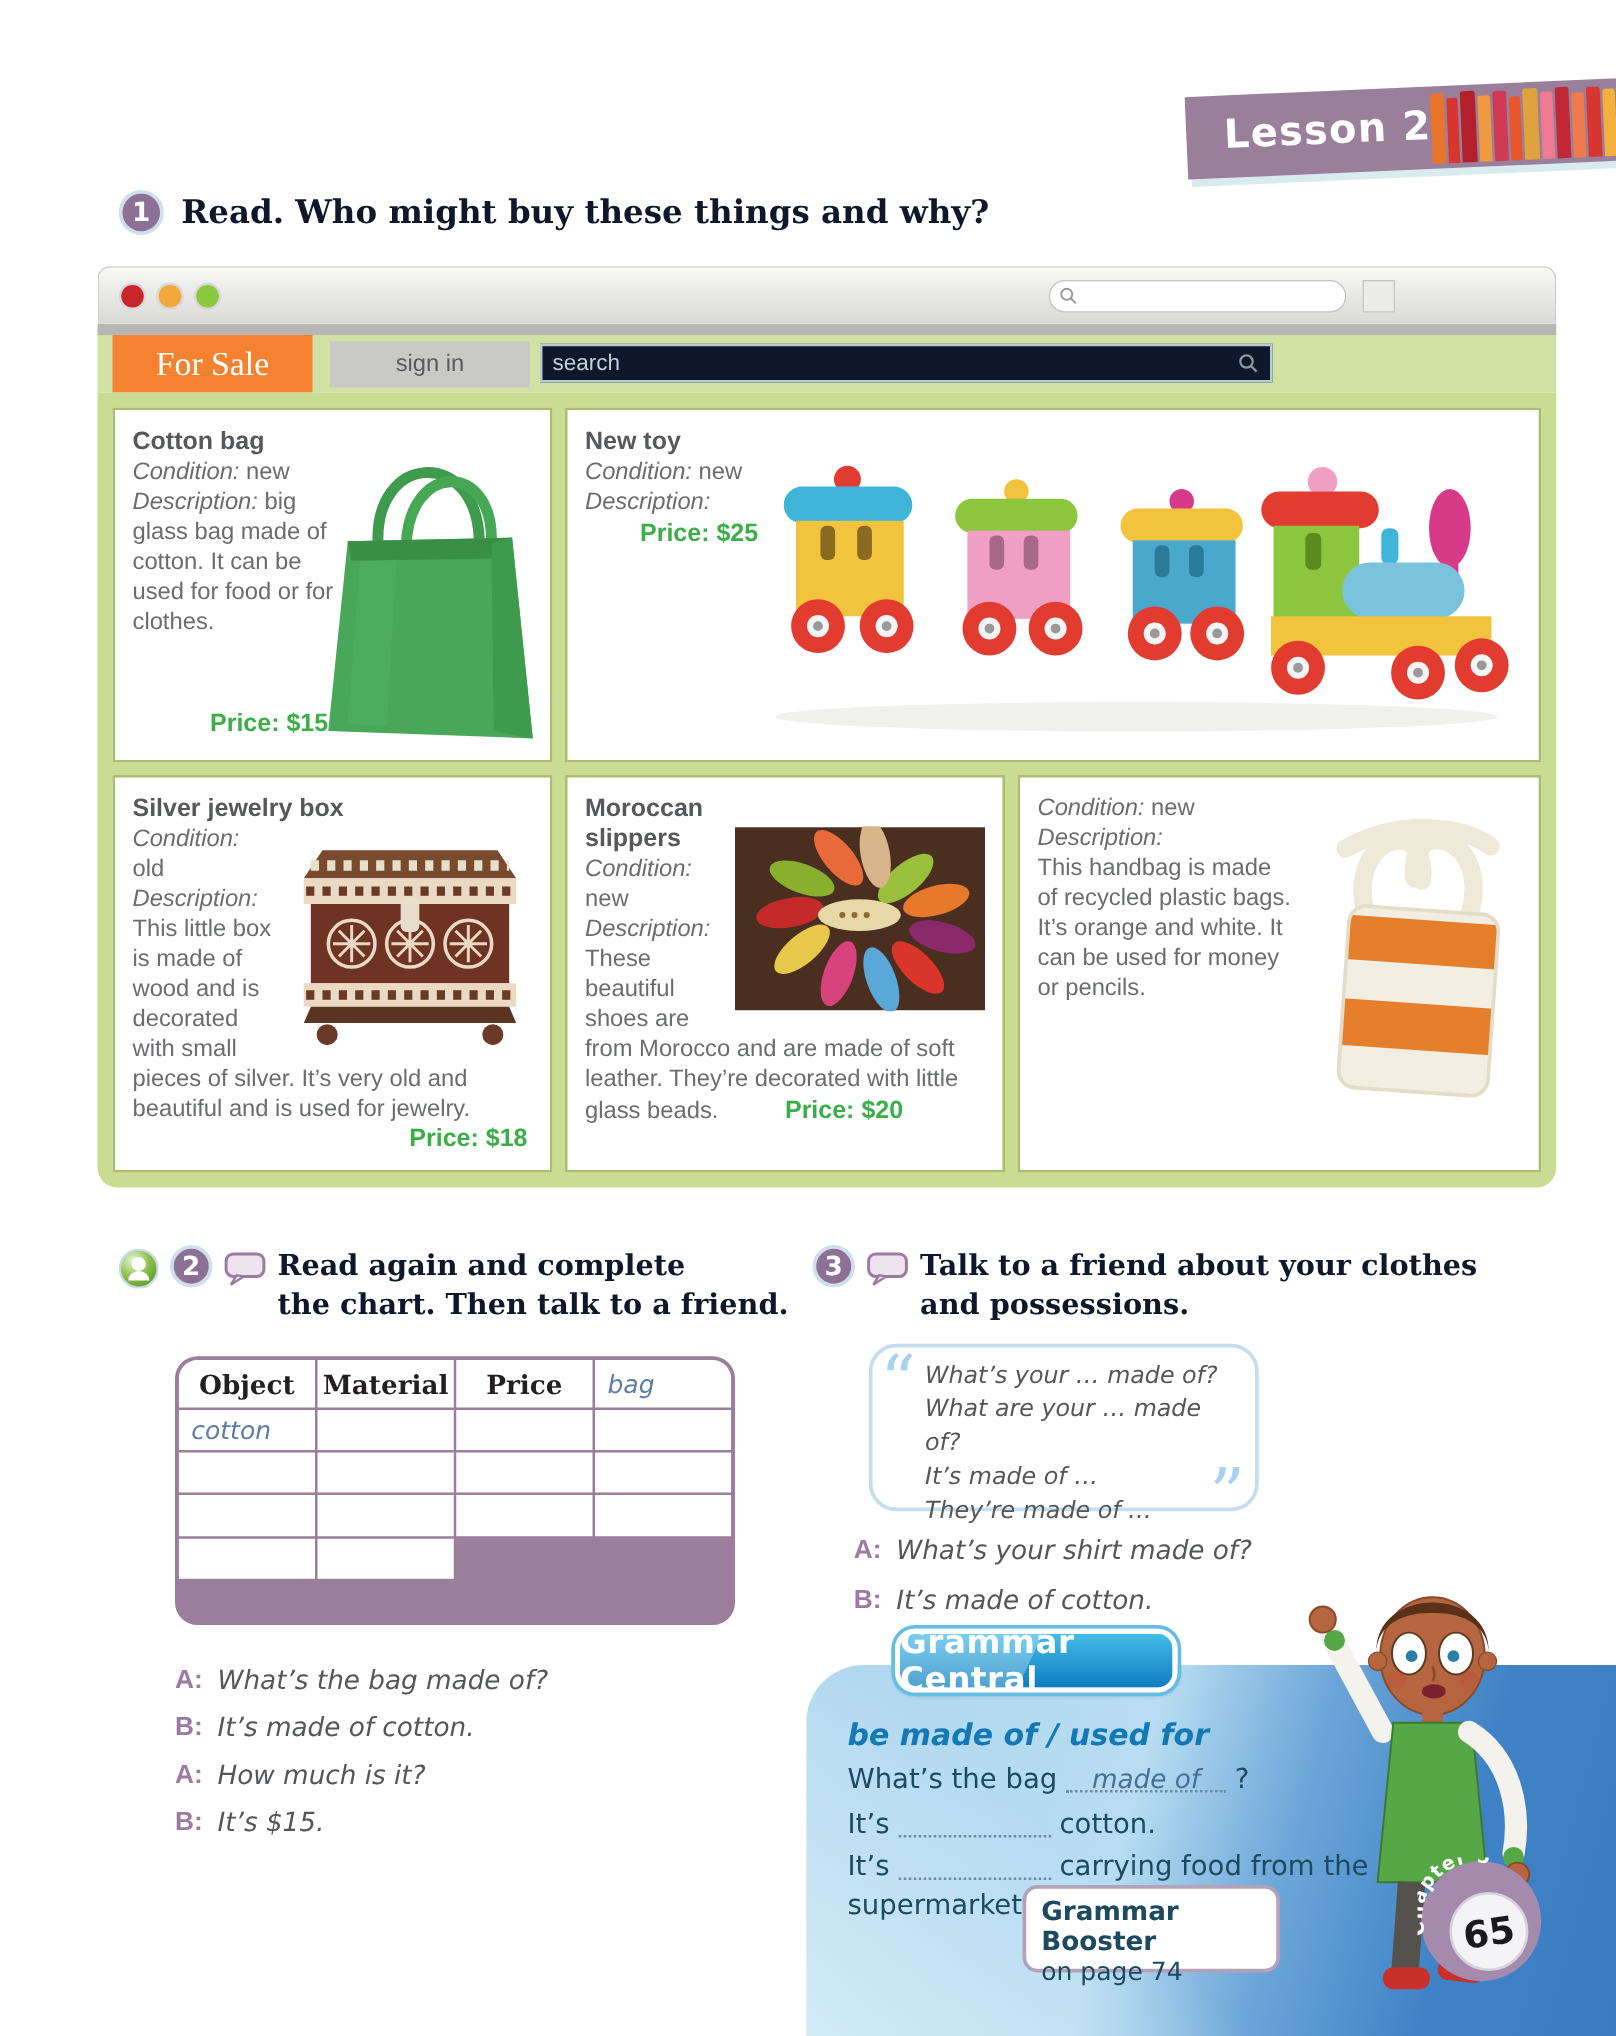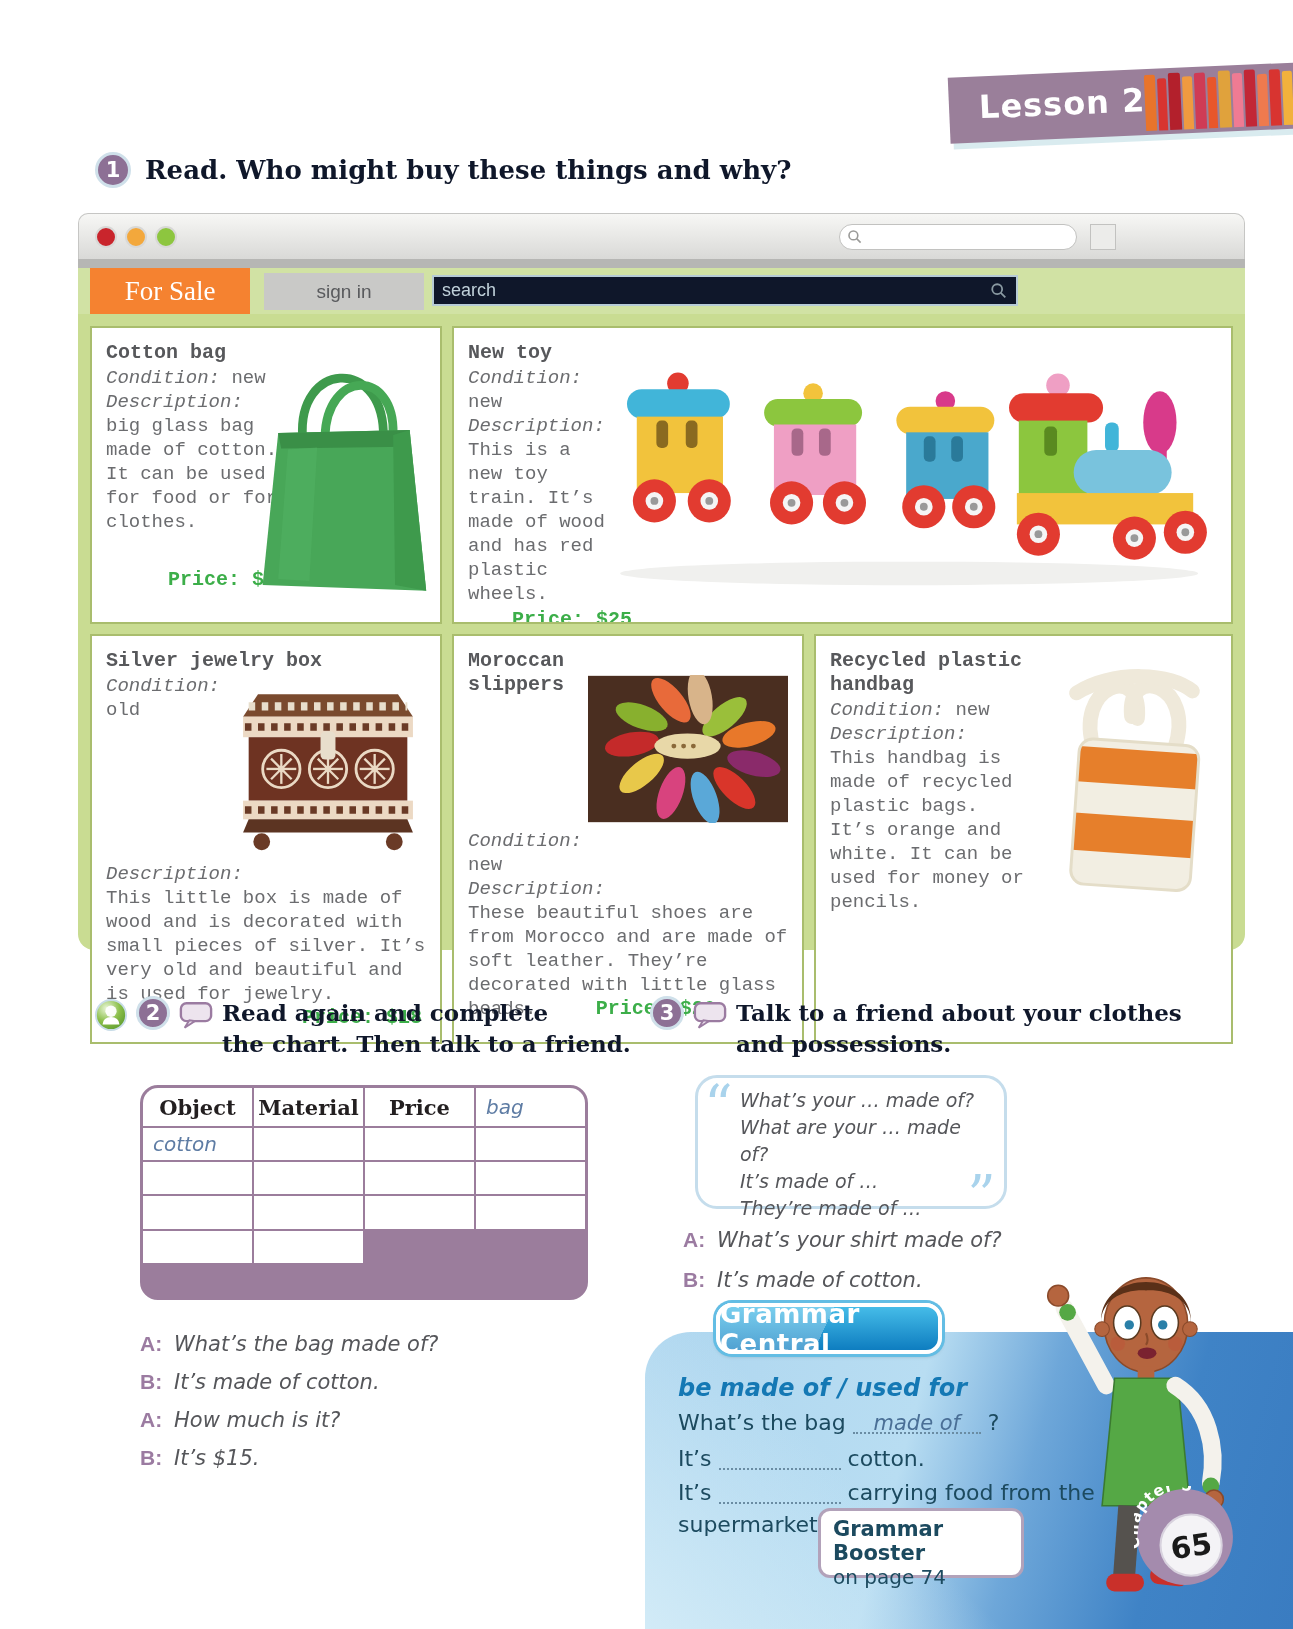--- a/index.html
+++ b/index.html
@@ -43,21 +43,21 @@
     border:2px solid #b6cbd6;box-sizing:border-box;display:flex;align-items:center;}
   .tb-search input{flex:1;border:none;background:transparent;outline:none;font-size:18px;color:#6b7e88;
     padding:0 8px;font-family:"Liberation Sans",sans-serif;}
   .tb-search input::placeholder{color:#c0d1da;}
   .content{position:absolute;top:101px;left:0;right:0;bottom:0;background:#c9dc92;
     border-radius:0 0 16px 16px;padding:12px;box-sizing:border-box;display:flex;flex-direction:column;gap:10px;}
   .crow{display:flex;gap:10px;}
   .row1{height:298px;}
   .row2{flex:1;}
   .card{background:#fff;border:2px solid #a9bd6d;box-sizing:border-box;position:relative;
-    padding:13px 14px;overflow:hidden;font-family:Liberation Mono, monospace;}
+    padding:13px 14px;overflow:hidden;}
   .card .ttl{font-weight:bold;font-size:20px;color:#57585b;line-height:24px;margin-bottom:1px;}
   .card p{margin:0;font-size:19px;line-height:24px;color:#6b6c6f;}
   .lbl{font-style:italic;}
   .price{color:#3cae49;font-weight:bold;font-size:20px;white-space:nowrap;}
   .c-cotton{width:352px;} .c-toy{flex:1;} .c-silver{width:352px;} .c-moroccan{width:352px;} .c-recycled{flex:1;}
   .c-cotton .card-text{width:172px;}
   .c-toy .card-text{width:142px;}
   .c-recycled .card-text{width:205px;}
   .bag-svg{position:absolute;right:6px;top:6px;}
   .train-svg{position:absolute;left:155px;top:24px;right:6px;}
@@ -189,21 +189,21 @@
             <polygon points="40,115 70,113 62,250 30,248" fill="#52b162" opacity="0.6"></polygon>
           </svg>
         </div>
 
         <div class="card c-toy">
           <div class="card-text">
             <div class="ttl">New toy</div>
             <p><span class="lbl">Condition:</span>
                <span>new</span><br>
                <span class="lbl">Description:</span><br>
-               <span>This is a new toy train. It’s made of wood and has red plastic wheels.</span></p>
+               </p>
             <div class="price" style="margin:2px 0 15px 44px;">
               <span>Price:</span> <span>$25</span>
             </div>
           </div>
           <svg class="train-svg" width="610" height="240" viewBox="0 0 610 245">
             <defs>
                 <g id="wheel">
                   <circle r="22" fill="#e23b30"></circle>
                   <circle r="9" fill="#f5f5f5"></circle>
                   <circle r="4" fill="#999"></circle>
@@ -311,21 +311,20 @@
           <div class="ttl">Moroccan slippers</div>
           <p><span class="lbl">Condition:</span><br>
              <span>new</span><br>
              <span class="lbl">Description:</span><br>
              <span>These beautiful shoes are from Morocco and are made of soft leather. They’re decorated with little glass beads.</span>
              <span class="price" style="margin-left:48px;"><span>Price:</span> <span>$20</span></span></p>
         </div>
 
         <div class="card c-recycled">
           <div class="card-text">
-            <div class="ttl">Recycled plastic handbag</div>
             <p><span class="lbl">Condition:</span>
                <span>new</span><br>
                <span class="lbl">Description:</span><br>
                <span>This handbag is made of recycled plastic bags. It’s orange and white. It can be used for money or pencils.</span></p>
           </div>
           <svg class="rbag-svg" width="172" height="262" viewBox="0 0 175 255">
             <g fill="none" stroke="#efe9da" stroke-width="15" stroke-linecap="round">
               <path d="M48,100 C26,34 98,10 92,68"></path>
               <path d="M130,98 C152,32 80,12 86,66"></path>
               <path d="M30,42 C70,18 125,22 148,40"></path>

